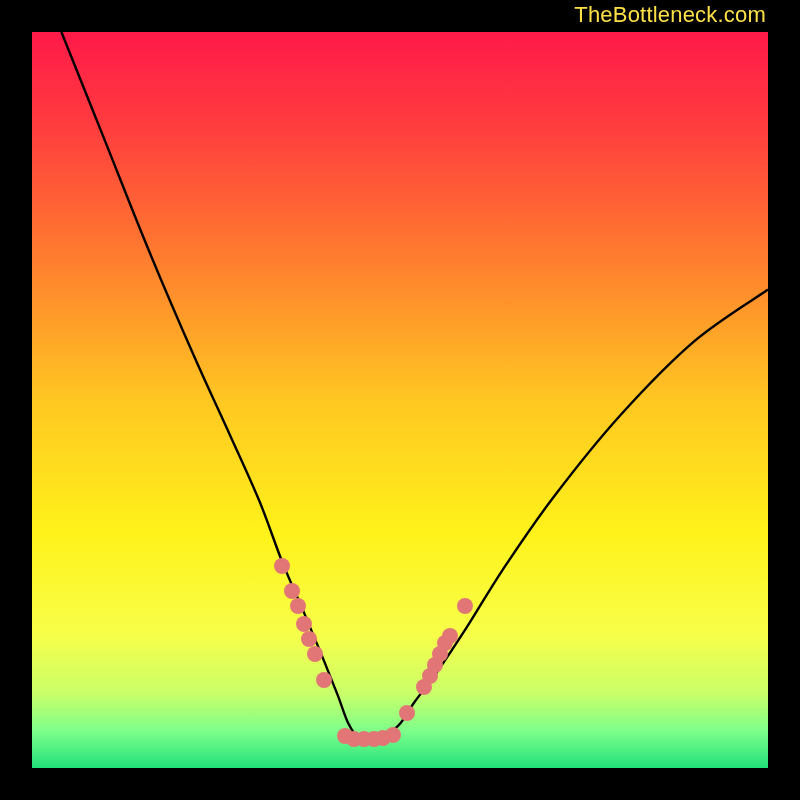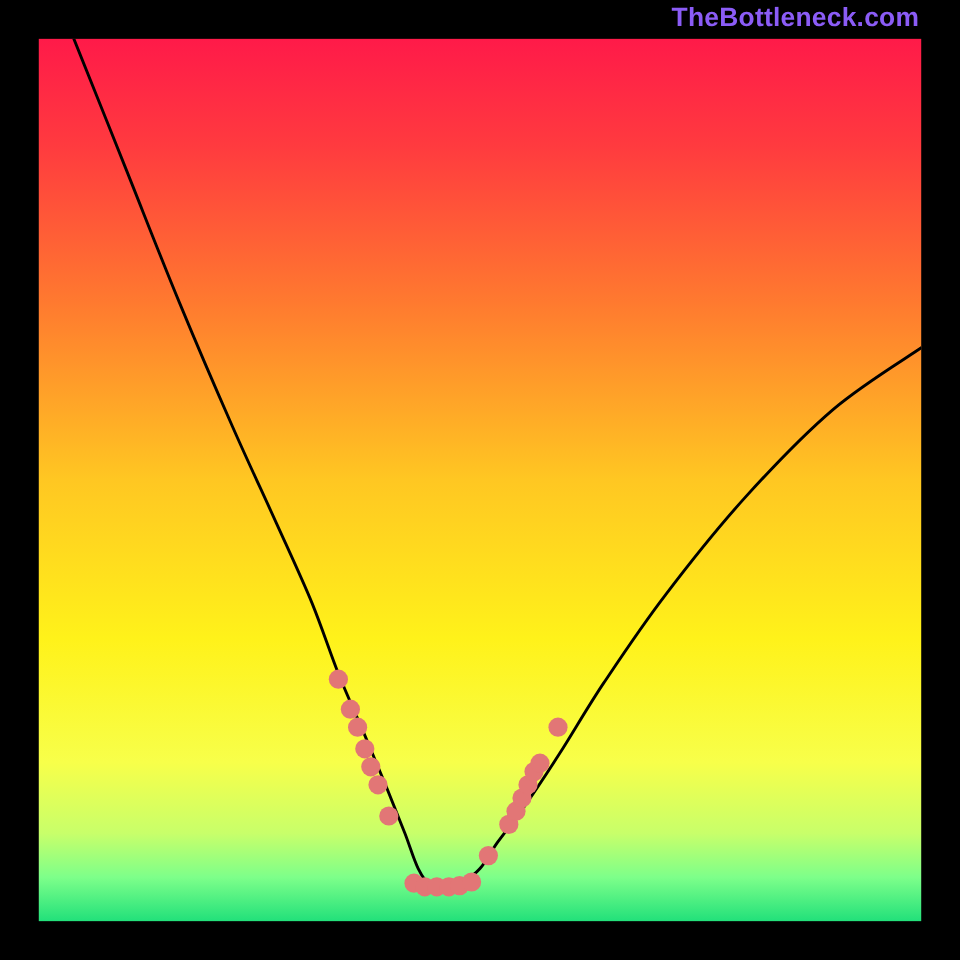--- a/index.html
+++ b/index.html
@@ -32,22 +32,22 @@
     top: 0;
     width: 100%;
     height: 100%;
   }
   .watermark {
     position: absolute;
     top: 2px;
     right: 34px;
     font-family: Arial, Helvetica, sans-serif;
     font-size: 22px;
-    font-weight: 700;
-    color: #8b5cf6;
+    font-weight: 400;
+    color: #fde047;
     letter-spacing: 0.2px;
   }
   svg.curve {
     position: absolute;
     left: 0;
     top: 0;
     width: 100%;
     height: 100%;
   }
   .dot {

